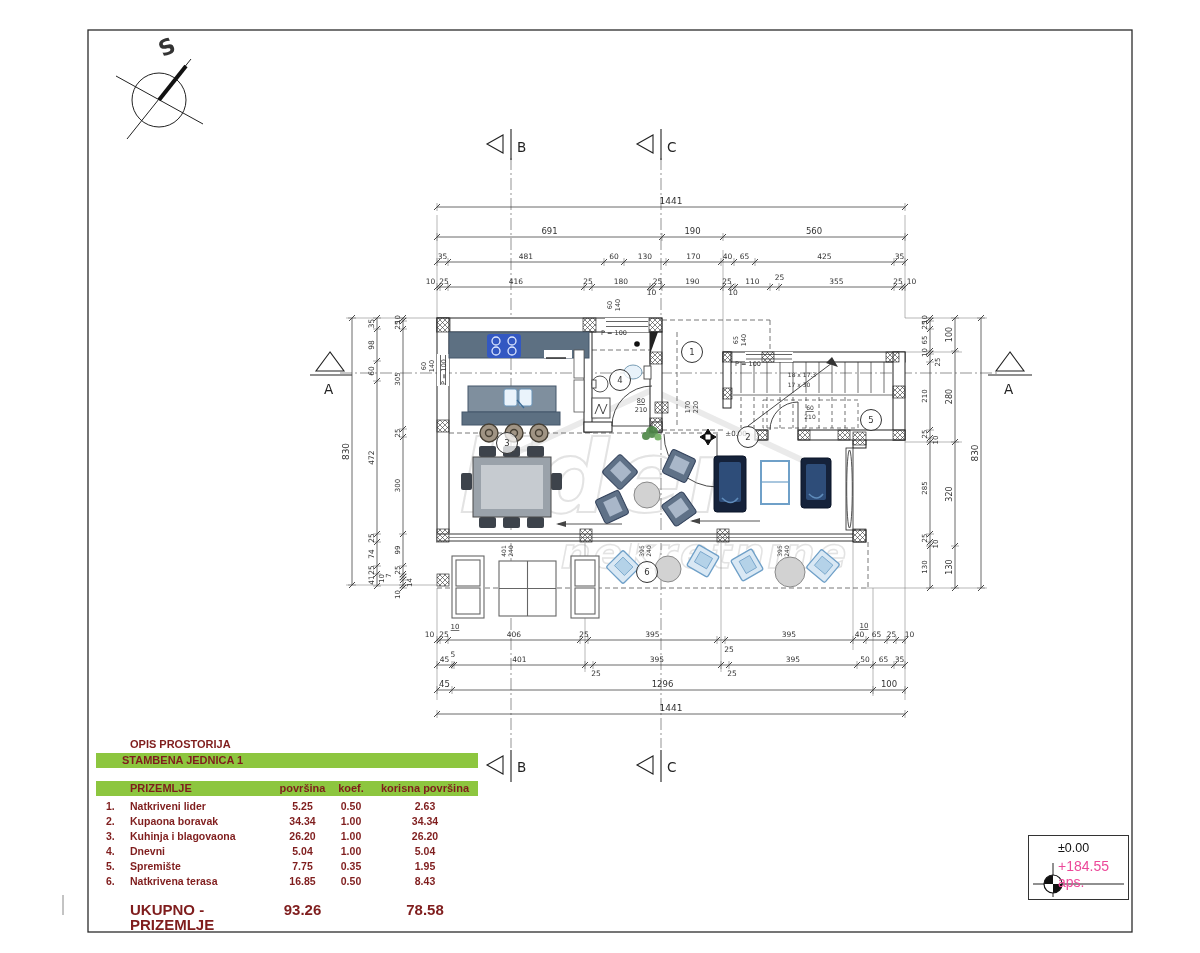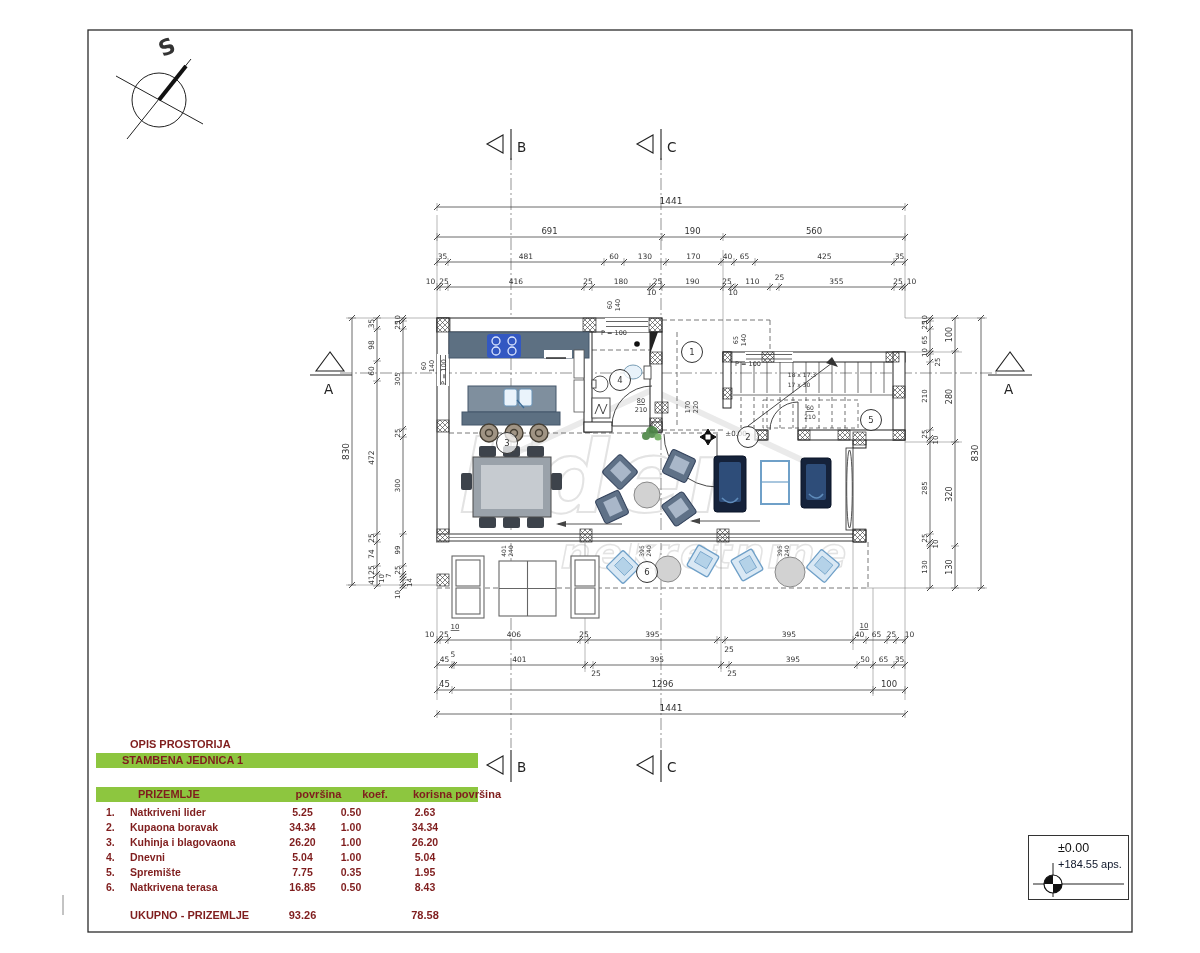--- a/index.html
+++ b/index.html
@@ -9,29 +9,29 @@
   svg text{font-family:"DejaVu Sans",sans-serif;fill:#333;}
   .marker-letter{font-size:13.5px;fill:#222;}
   .wm{font-style:italic;font-weight:bold;fill:none;}
   
   .legend{position:absolute;left:96px;top:738px;width:382px;color:#7f1d1d;}
   .legend .title{font-size:11px;font-weight:700;margin-left:34px;height:14px;}
   .gbar{background:var(--green);height:15px;line-height:15px;font-size:11px;font-weight:700;}
   .gbar.unit{margin-top:1px;padding-left:26px;}
   .grid{display:grid;grid-template-columns:34px 145px 55px 42px 106px;}
   .grid .c3,.grid .c4,.grid .c5{text-align:center;}
-  .legend .hdr{margin-top:19px;gap:8px;}
+  .legend .hdr{margin-top:13px;}
   .legend .rows{margin-top:3px;font-size:10.5px;font-weight:600;}
   .legend .row{height:15px;line-height:15px;}
   .legend .num{padding-left:10px;}
-  .legend .total{margin-top:13px;font-weight:700;font-size:11px;height:15px;line-height:15px;}
+  .legend .total{margin-top:13px;font-weight:700;font-size:15px;height:15px;line-height:15px;}
   
   .elev{position:absolute;left:1028px;top:835px;width:99px;height:63px;border:1.5px solid #333;background:#fff;}
   .elev .t1{position:absolute;left:29px;top:5px;font-size:12.5px;font-weight:500;color:#111;}
-  .elev .t2{position:absolute;left:29px;top:22px;font-size:11px;font-weight:500;color:#0f172a;}
+  .elev .t2{position:absolute;left:29px;top:22px;font-size:14px;font-weight:500;color:#ec4899;}
 </style>
 </head>
 <body>
 
 <div class="canvas">
 
 <svg id="plan-svg" width="1200" height="953" viewBox="0 0 1200 953">
   <defs>
     <pattern id="hx" patternUnits="userSpaceOnUse" width="5" height="5">
       <path d="M0 0L5 5M5 0L0 5" stroke="#333" stroke-width="0.6"></path>

